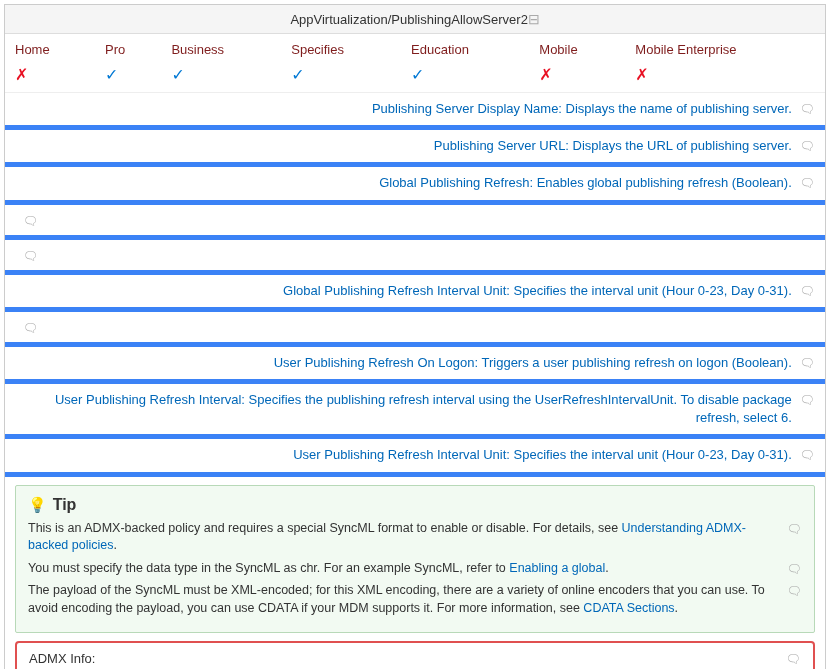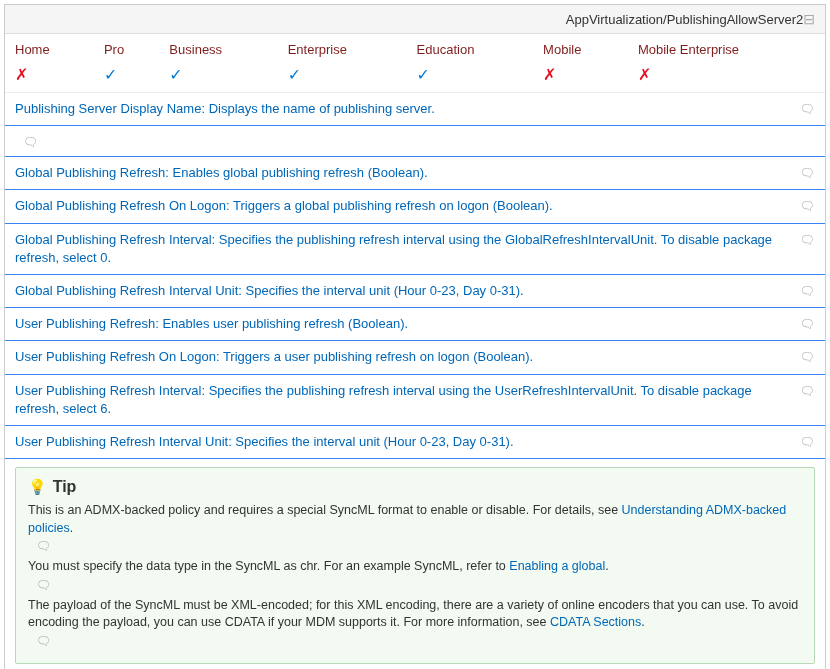--- a/index.html
+++ b/index.html
@@ -15,21 +15,21 @@
       border: 1px solid #ccc;
       margin: 4px;
       padding: 0;
     }
     .header {
       background: #f5f5f5;
       border-bottom: 1px solid #ddd;
       padding: 6px 10px;
       display: flex;
       align-items: center;
-      justify-content: flex-end;
+      justify-content: center;
     }
     .header-title {
       font-size: 13px;
       color: #333;
       font-weight: normal;
     }
     .header-icon {
       color: #aaa;
       font-size: 14px;
     }
@@ -53,21 +53,22 @@
     .check { color: #0078d4; font-size: 16px; }
     .cross { color: #e81123; font-size: 16px; }
     .content-rows {
       padding: 0;
     }
     .content-row {
       display: flex;
       align-items: flex-start;
       justify-content: space-between;
       padding: 7px 10px 7px 10px;
-      border-bottom: 1px solid #3b82f6;
+      border-bottom: 5px solid #3b82f6;
+      text-align: right;
     }
     .content-row-text {
       color: #0067b8;
       font-size: 13px;
       flex: 1;
       line-height: 1.4;
     }
     .row-icon {
       color: #aaa;
       font-size: 12px;
@@ -97,21 +98,20 @@
     .tip-title {
       font-weight: bold;
       font-size: 16px;
       color: #333;
     }
     .tip-row {
       display: flex;
       align-items: flex-start;
       justify-content: space-between;
       margin-bottom: 5px;
-      flex-direction: column;
     }
     .tip-text {
       font-size: 12.5px;
       color: #333;
       line-height: 1.4;
       flex: 1;
     }
     .tip-link {
       color: #0067b8;
       text-decoration: none;
@@ -188,21 +188,21 @@
     <span class="header-title">AppVirtualization/PublishingAllowServer2</span>
     <span class="header-icon">⊟</span>
   </div>
 
   <table class="compatibility-table">
     <tbody>
         <tr>
       <th>Home</th>
       <th>Pro</th>
       <th>Business</th>
-      <th>Enterprise</th>
+      <th>Specifies</th>
       <th>Education</th>
       <th>Mobile</th>
       <th>Mobile Enterprise</th>
     </tr>
     <tr>
       <td><span class="cross">✗</span></td>
       <td><span class="check">✓</span></td>
       <td><span class="check">✓</span></td>
       <td><span class="check">✓</span></td>
       <td><span class="check">✓</span></td>
@@ -211,40 +211,38 @@
     </tr>
   </tbody>
     </table>
 
   <div class="content-rows" id="content-rows-container">
   <div class="content-row">
     <span class="content-row-text">Publishing Server Display Name: Displays the name of publishing server.</span>
     <span class="row-icon">🗨</span>
   </div>
       <div class="content-row">
+    <span class="content-row-text">Publishing Server URL: Displays the URL of publishing server.</span>
     <span class="row-icon">🗨</span>
   </div>
       <div class="content-row">
     <span class="content-row-text">Global Publishing Refresh: Enables global publishing refresh (Boolean).</span>
     <span class="row-icon">🗨</span>
   </div>
       <div class="content-row">
-    <span class="content-row-text">Global Publishing Refresh On Logon: Triggers a global publishing refresh on logon (Boolean).</span>
-    <span class="row-icon">🗨</span>
-  </div>
-      <div class="content-row">
-    <span class="content-row-text">Global Publishing Refresh Interval: Specifies the publishing refresh interval using the GlobalRefreshIntervalUnit. To disable package refresh, select 0.</span>
+    <span class="row-icon">🗨</span>
+  </div>
+      <div class="content-row">
     <span class="row-icon">🗨</span>
   </div>
       <div class="content-row">
     <span class="content-row-text">Global Publishing Refresh Interval Unit: Specifies the interval unit (Hour 0-23, Day 0-31).</span>
     <span class="row-icon">🗨</span>
   </div>
       <div class="content-row">
-    <span class="content-row-text">User Publishing Refresh: Enables user publishing refresh (Boolean).</span>
     <span class="row-icon">🗨</span>
   </div>
       <div class="content-row">
     <span class="content-row-text">User Publishing Refresh On Logon: Triggers a user publishing refresh on logon (Boolean).</span>
     <span class="row-icon">🗨</span>
   </div>
       <div class="content-row">
     <span class="content-row-text">User Publishing Refresh Interval: Specifies the publishing refresh interval using the UserRefreshIntervalUnit. To disable package refresh, select 6.</span>
     <span class="row-icon">🗨</span>
   </div>

